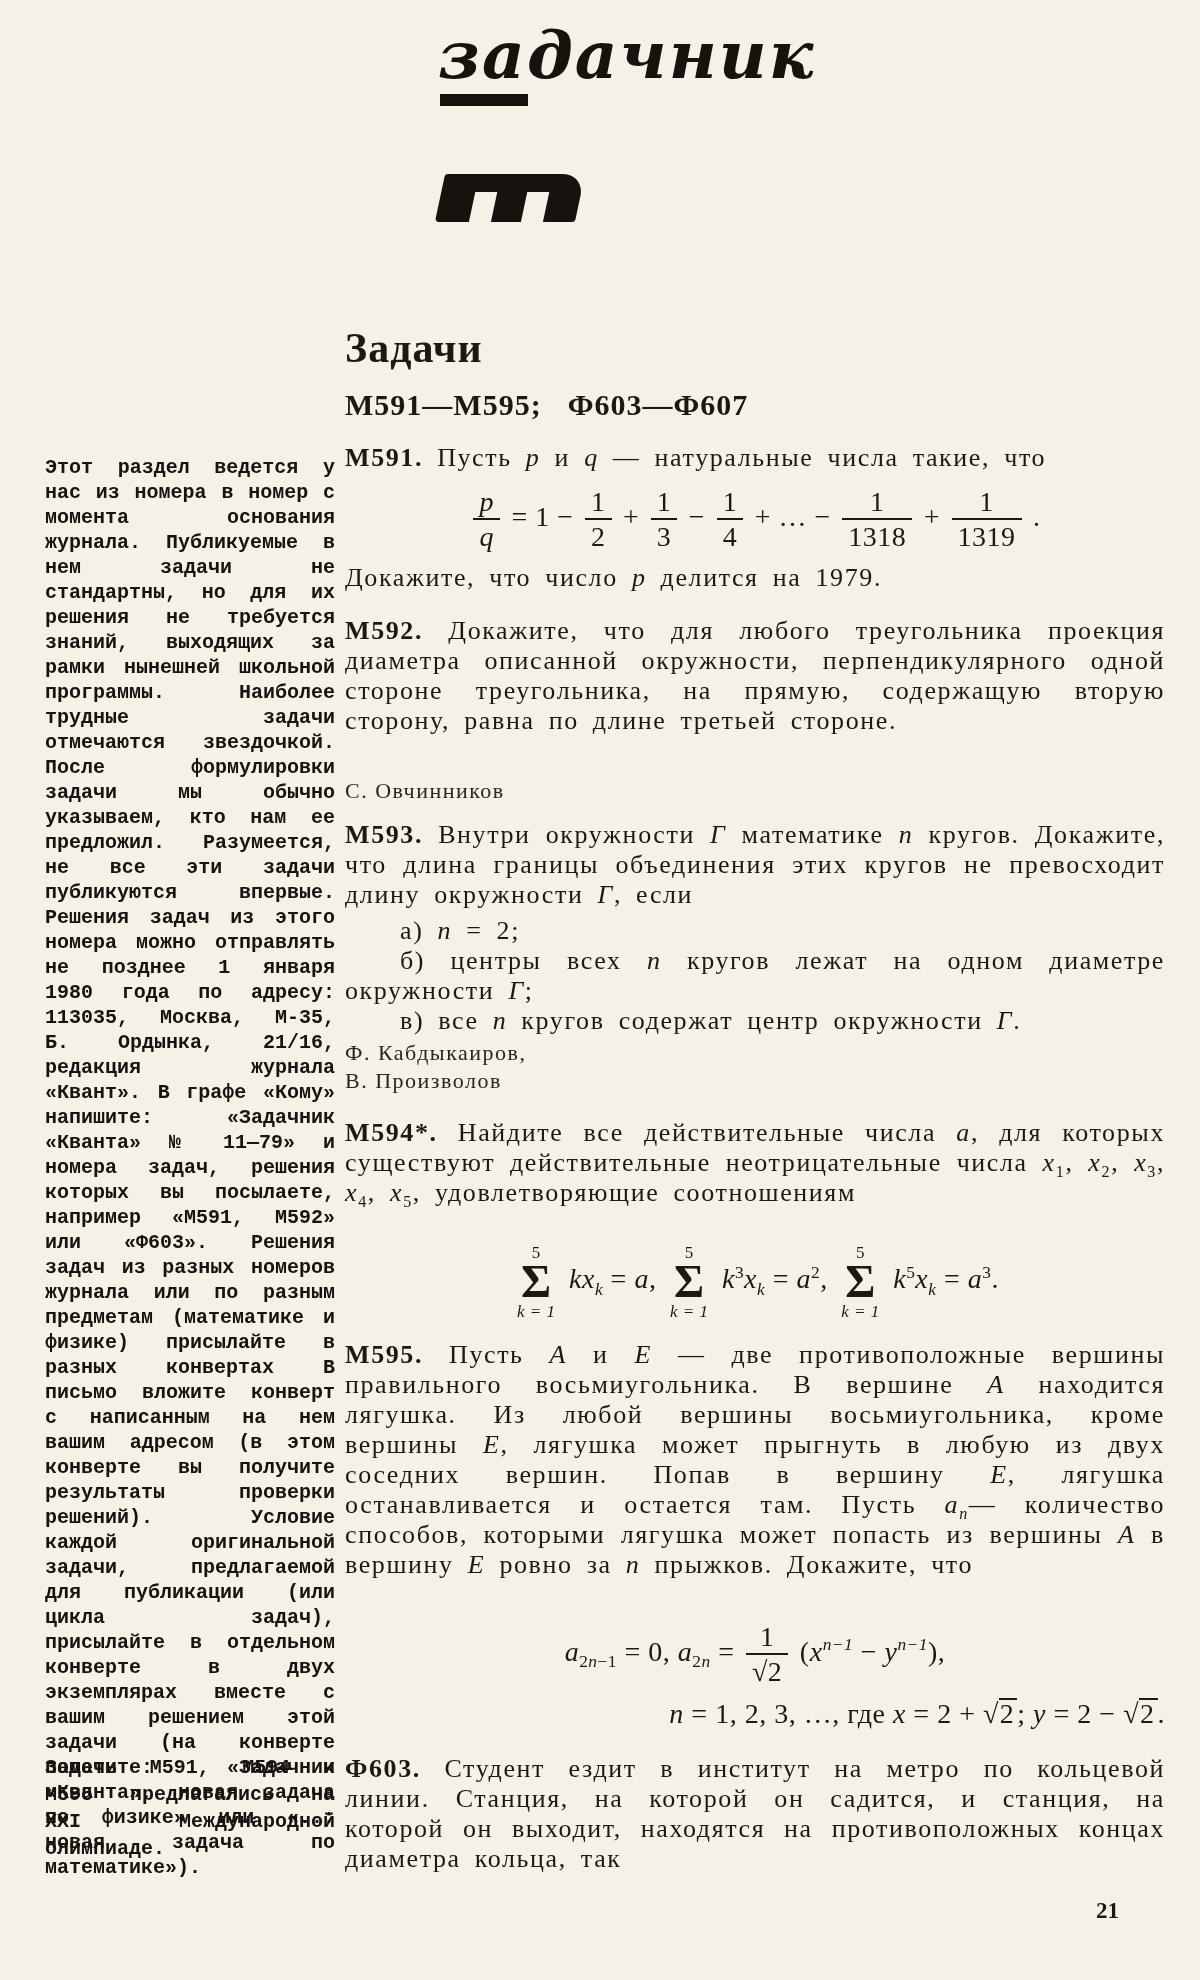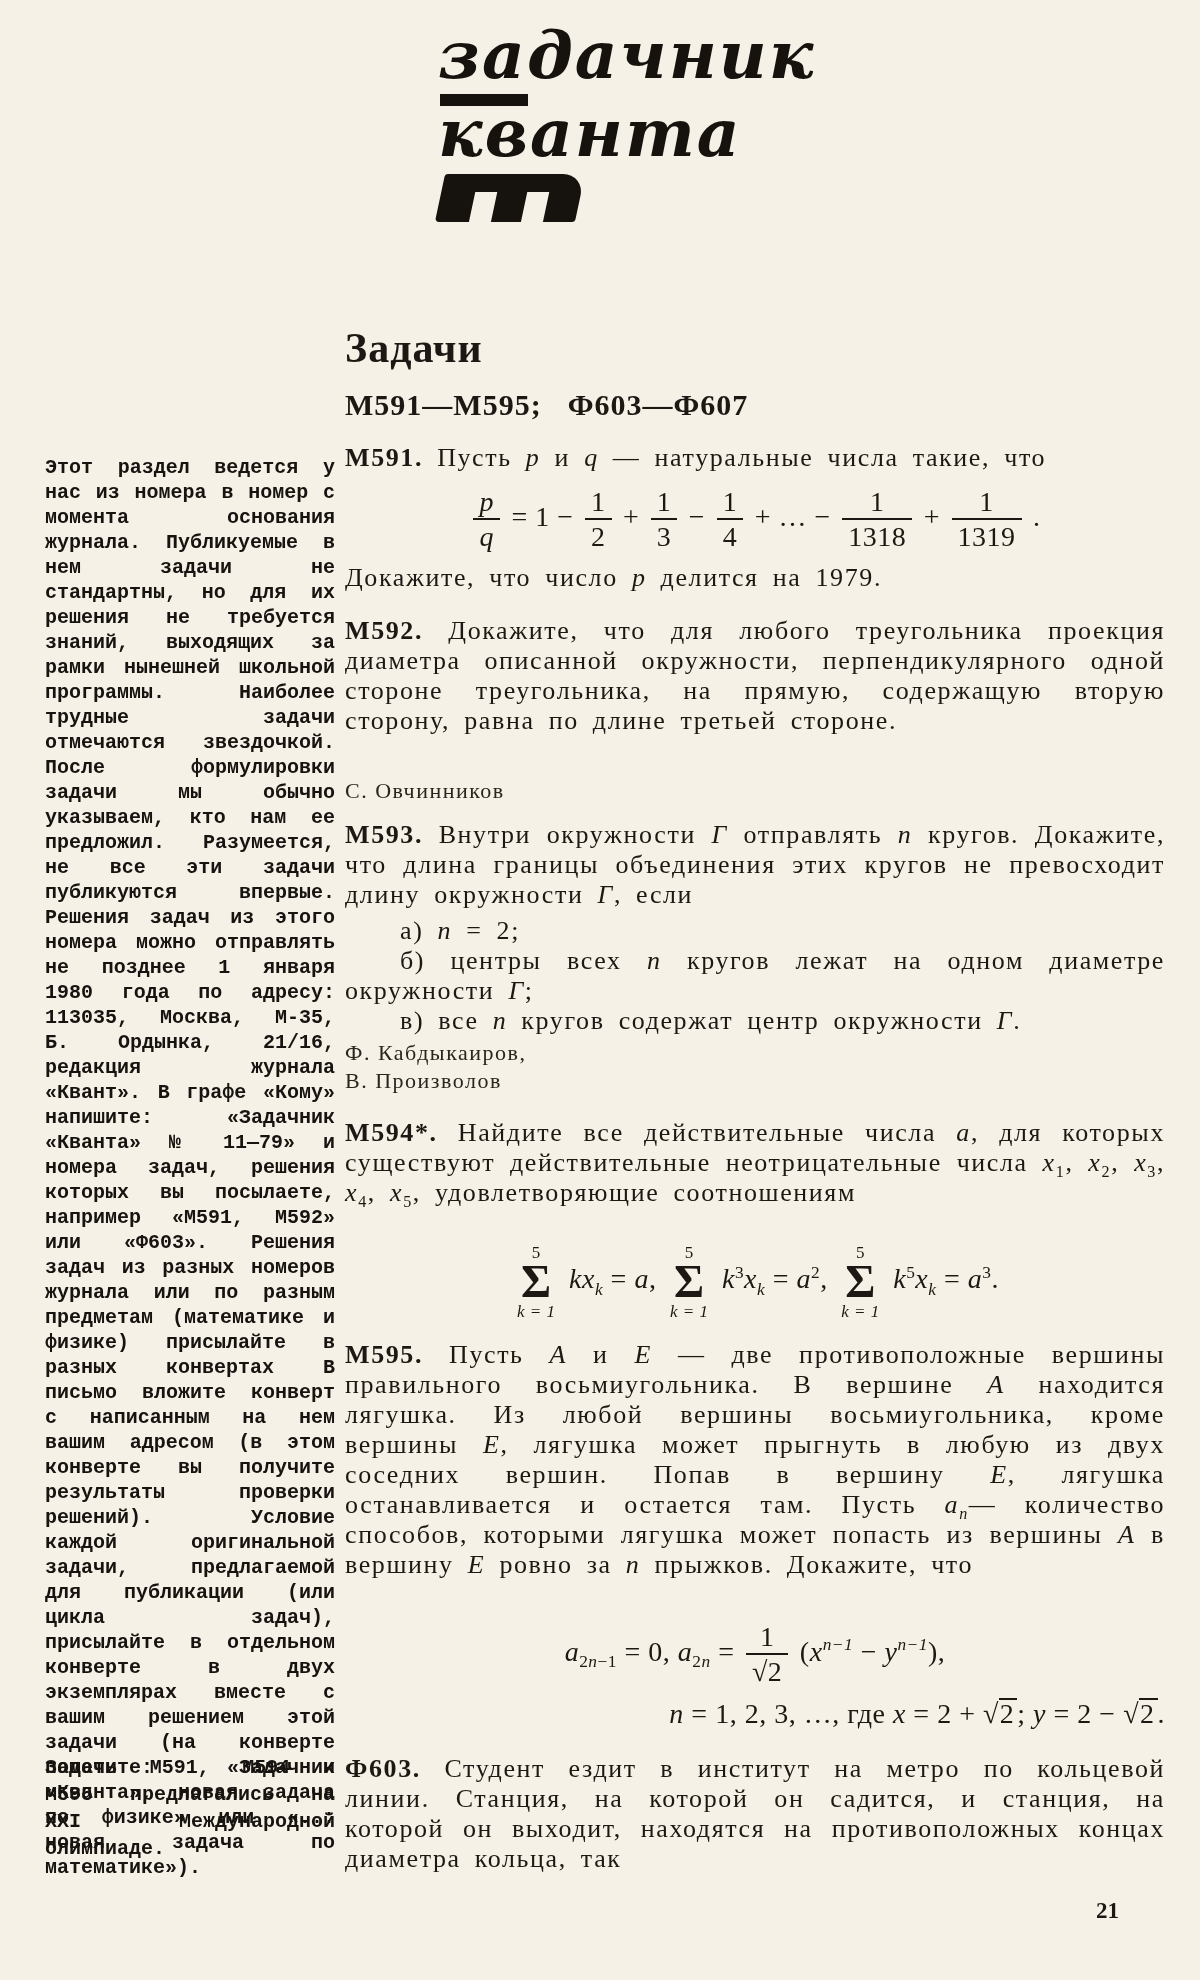--- a/index.html
+++ b/index.html
@@ -57,21 +57,20 @@
   .sum .sg{font-size:46px;line-height:42px;font-weight:bold;}
   .sum .sb{font-size:17px;line-height:17px;font-style:italic;}
   .sqrt{white-space:nowrap;}
   .sqrt .ovl{display:inline-block;border-top:2px solid #1d1813;padding:0 3px 0 1px;line-height:1;}
 </style>
 </head>
 <body>
 
 <div class="logo">
   <div class="logo-line logo-line1">задачник</div>
-  <div class="logo-line logo-line2">кванта</div>
   <div class="logo-bar"></div>
   <div class="logo-mark">
       <i class="n1"></i>
       <i class="n2"></i>
     </div>
 </div>
 
 <p class="sidebar-intro">Этот раздел ведется у нас из номера в номер с момента основания журнала. Публикуемые в нем задачи не стандартны, но для их решения не требуется знаний, выходящих за рамки нынешней школьной программы. Наиболее трудные задачи отмечаются звездочкой. После формулировки задачи мы обычно указываем, кто нам ее предложил. Разумеется, не все эти задачи публикуются впервые. Решения задач из этого номера можно отправлять не позднее 1 января 1980 года по адресу: 113035, Москва, М-35, Б. Ордынка, 21/16, редакция журнала «Квант». В графе «Кому» напишите: «Задачник «Кванта» № 11—79» и номера задач, решения которых вы посылаете, например «М591, М592» или «Ф603». Решения задач из разных номеров журнала или по разным предметам (математике и физике) присылайте в разных конвертах В письмо вложите конверт с написанным на нем вашим адресом (в этом конверте вы получите результаты проверки решений). Условие каждой оригинальной задачи, предлагаемой для публикации (или цикла задач), присылайте в отдельном конверте в двух экземплярах вместе с вашим решением этой задачи (на конверте пометьте: «Задачник «Кванта», новая задача по физике» или «..: новая задача по математике»).</p>
 <p class="sidebar-note">Задачи М591, М594 и М595 предлагались на XXI Международной олимпиаде.</p>
 
@@ -81,21 +80,21 @@
   <span class="range-m">М591—М595;</span><span class="range-f">Ф603—Ф607</span>
 </div>
 
 <p class="prob" style="top:443px"><b class="plabel">М591.</b><span><span> Пусть </span><span class="c-i">p</span><span> и </span><span class="c-i">q</span><span> — натуральные числа такие, что</span></span></p>
 <div class="formula" style="top:487px"><span class="frac"><span class="fn c-i">p</span><span class="fd c-i">q</span></span><span> = 1 − </span><span class="frac"><span class="fn">1</span><span class="fd">2</span></span><span> + </span><span class="frac"><span class="fn">1</span><span class="fd">3</span></span><span> − </span><span class="frac"><span class="fn">1</span><span class="fd">4</span></span><span> + … − </span><span class="frac"><span class="fn">1</span><span class="fd">1318</span></span><span> + </span><span class="frac"><span class="fn">1</span><span class="fd">1319</span></span><span> .</span></div>
 <p class="prob" style="top:563px"><span>Докажите, что число </span><span class="c-i">p</span><span> делится на 1979.</span></p>
 
 <p class="prob" style="top:616px"><b class="plabel">М592.</b><span> Докажите, что для любого треугольника проекция диаметра описанной окружности, перпендикулярного одной стороне треугольника, на прямую, содержащую вторую сторону, равна по длине третьей стороне.</span></p>
 <p class="author" style="top:778px">С. Овчинников</p>
 
-<p class="prob" style="top:820px"><b class="plabel">М593.</b><span><span> Внутри окружности </span><span class="c-i">Γ</span><span> отправлять </span><span class="c-i">n</span><span> кругов. Докажите, что длина границы объединения этих кругов не превосходит длину окружности </span><span class="c-i">Γ</span><span>, если</span></span></p>
+<p class="prob" style="top:820px"><b class="plabel">М593.</b><span><span> Внутри окружности </span><span class="c-i">Γ</span><span> математике </span><span class="c-i">n</span><span> кругов. Докажите, что длина границы объединения этих кругов не превосходит длину окружности </span><span class="c-i">Γ</span><span>, если</span></span></p>
 <p class="prob indent1" style="top:916px"><span>а) </span><span class="c-i">n</span><span> = 2;</span></p>
 <p class="prob indent1" style="top:946px"><span>б) центры всех </span><span class="c-i">n</span><span> кругов лежат на одном диаметре окружности </span><span class="c-i">Γ</span><span>;</span></p>
 <p class="prob indent1" style="top:1006px"><span>в) все </span><span class="c-i">n</span><span> кругов содержат центр окружности </span><span class="c-i">Γ</span><span>.</span></p>
 <p class="author" style="top:1040px">Ф. Кабдыкаиров,</p>
 <p class="author" style="top:1068px">В. Произволов</p>
 
 <p class="prob" style="top:1118px"><b class="plabel">М594*.</b><span><span> Найдите все действительные числа </span><span class="c-i">a</span><span>, для которых существуют действительные неотрицательные числа </span><span class="c-i">x</span><span class="c-sub">1</span><span>, </span><span class="c-i">x</span><span class="c-sub">2</span><span>, </span><span class="c-i">x</span><span class="c-sub">3</span><span>, </span><span class="c-i">x</span><span class="c-sub">4</span><span>, </span><span class="c-i">x</span><span class="c-sub">5</span><span>, удовлетворяющие соотношениям</span></span></p>
 <div class="formula" style="top:1244px"><span class="sum">
       <span class="st">5</span>
       <span class="sg">Σ</span>

